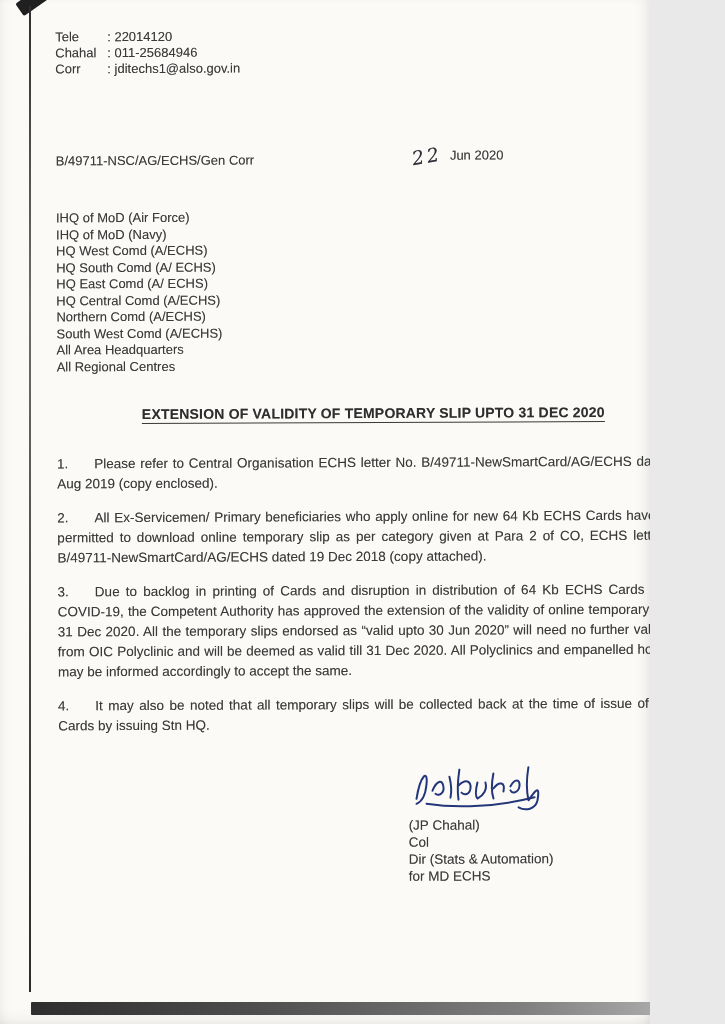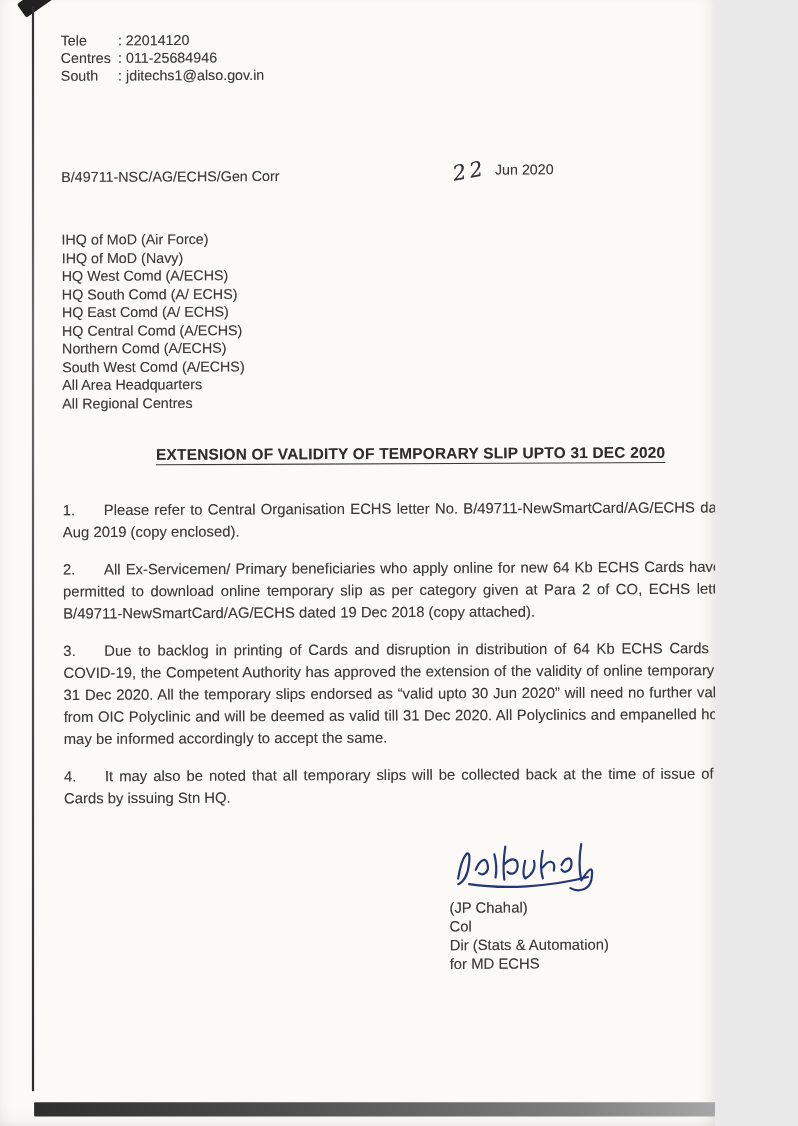--- a/index.html
+++ b/index.html
@@ -73,25 +73,25 @@
 
   <div class="content">
 
     <div class="header">
       <div>
         <div class="contact-line">
           <span class="contact-label">Tele</span>
           <span>: 22014120</span>
         </div>
         <div class="contact-line">
-          <span class="contact-label">Centres</span>
+          <span class="contact-label">Chahal</span>
           <span>: 011-25684946</span>
         </div>
         <div class="contact-line">
-          <span class="contact-label">South</span>
+          <span class="contact-label">Corr</span>
           <span>: jditechs1@also.gov.in</span>
         </div>
       </div>
     </div>
 
     <div class="ref-row">
       <span>B/49711-NSC/AG/ECHS/Gen Corr</span>
       <span class="date">
         <span class="date-day">22</span><span class="date-rest">Jun 2020</span>
       </span>

